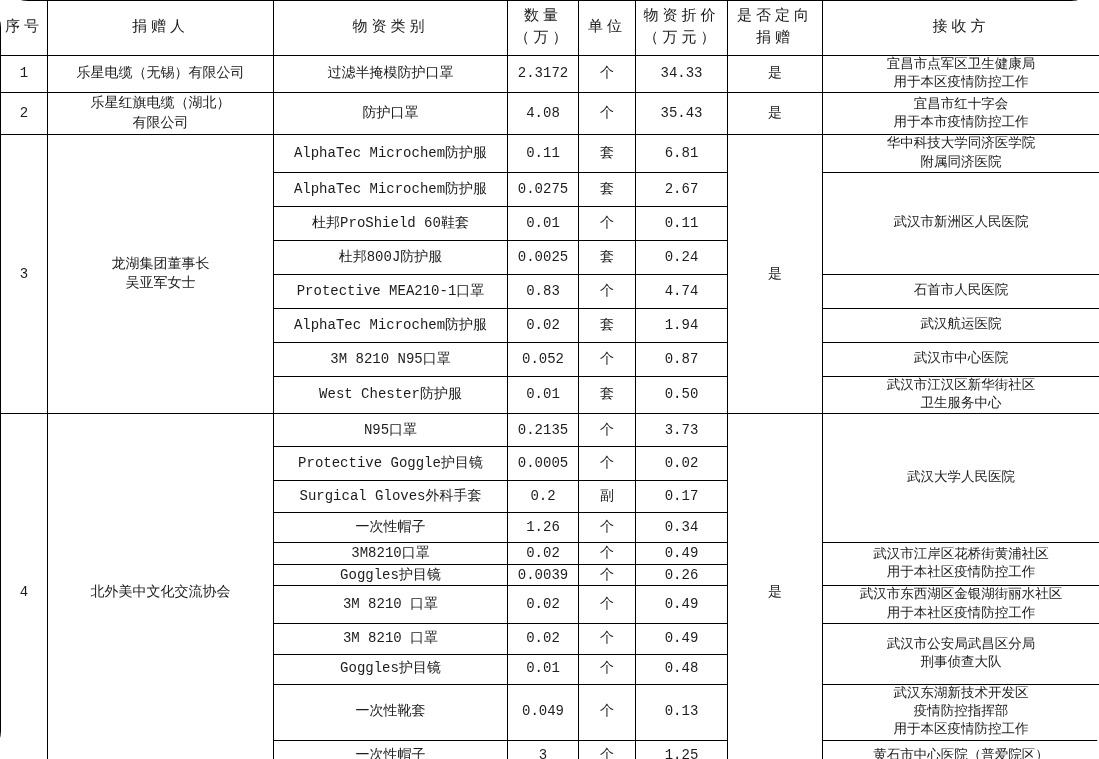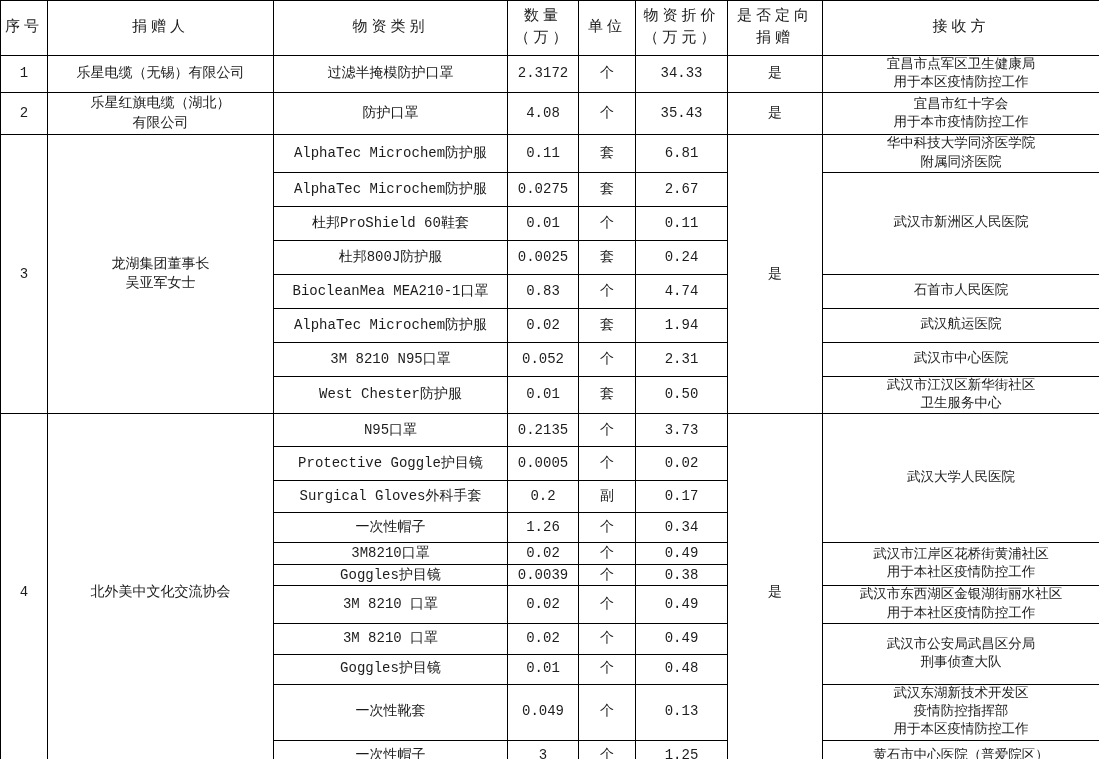--- a/index.html
+++ b/index.html
@@ -1,16 +1,16 @@
 <!DOCTYPE html>
 <html><head>
 <meta charset="utf-8">
 <style>
   html,body{margin:0;padding:0;background:#ffffff;}
-  .page{width:1099px;height:759px;background:#ffffff;overflow:hidden;}
+  .page{width:1099px;height:759px;background:#ffffff;overflow:hidden;border-radius:28px;}
   table.donation{
     border-collapse:collapse;
     table-layout:fixed;
     width:1099px;
     font-family:"Liberation Mono","DejaVu Sans Mono",monospace;
     color:#1c1c1c;
     border:1px solid #000;
     border-bottom:3px solid #000;
   }
   td,th{
@@ -108,38 +108,38 @@
     <td>个</td>
     <td>0.11</td>
   </tr>
   <tr style="height:34px">
     <td>杜邦800J防护服</td>
     <td>0.0025</td>
     <td>套</td>
     <td>0.24</td>
   </tr>
   <tr style="height:34px">
-    <td>BiocleanMea MEA210-1口罩</td>
+    <td>Protective MEA210-1口罩</td>
     <td>0.83</td>
     <td>个</td>
     <td>4.74</td>
     <td class="recipient">石首市人民医院</td>
   </tr>
   <tr style="height:34px">
     <td>AlphaTec Microchem防护服</td>
     <td>0.02</td>
     <td>套</td>
     <td>1.94</td>
     <td class="recipient">武汉航运医院</td>
   </tr>
   <tr style="height:34px">
     <td>3M 8210 N95口罩</td>
     <td>0.052</td>
     <td>个</td>
-    <td>2.31</td>
+    <td>0.87</td>
     <td class="recipient">武汉市中心医院</td>
   </tr>
   <tr style="height:34px">
     <td>West Chester防护服</td>
     <td>0.01</td>
     <td>套</td>
     <td>0.50</td>
     <td class="recipient">武汉市江汉区新华街社区
 卫生服务中心</td>
   </tr>
@@ -177,21 +177,21 @@
     <td>0.02</td>
     <td>个</td>
     <td>0.49</td>
     <td class="recipient" rowspan="2">武汉市江岸区花桥街黄浦社区
 用于本社区疫情防控工作</td>
   </tr>
   <tr style="height:21px">
     <td>Goggles护目镜</td>
     <td>0.0039</td>
     <td>个</td>
-    <td>0.38</td>
+    <td>0.26</td>
   </tr>
   <tr style="height:36px">
     <td>3M 8210 口罩</td>
     <td>0.02</td>
     <td>个</td>
     <td>0.49</td>
     <td class="recipient">武汉市东西湖区金银湖街丽水社区
 用于本社区疫情防控工作</td>
   </tr>
   <tr style="height:31px">

